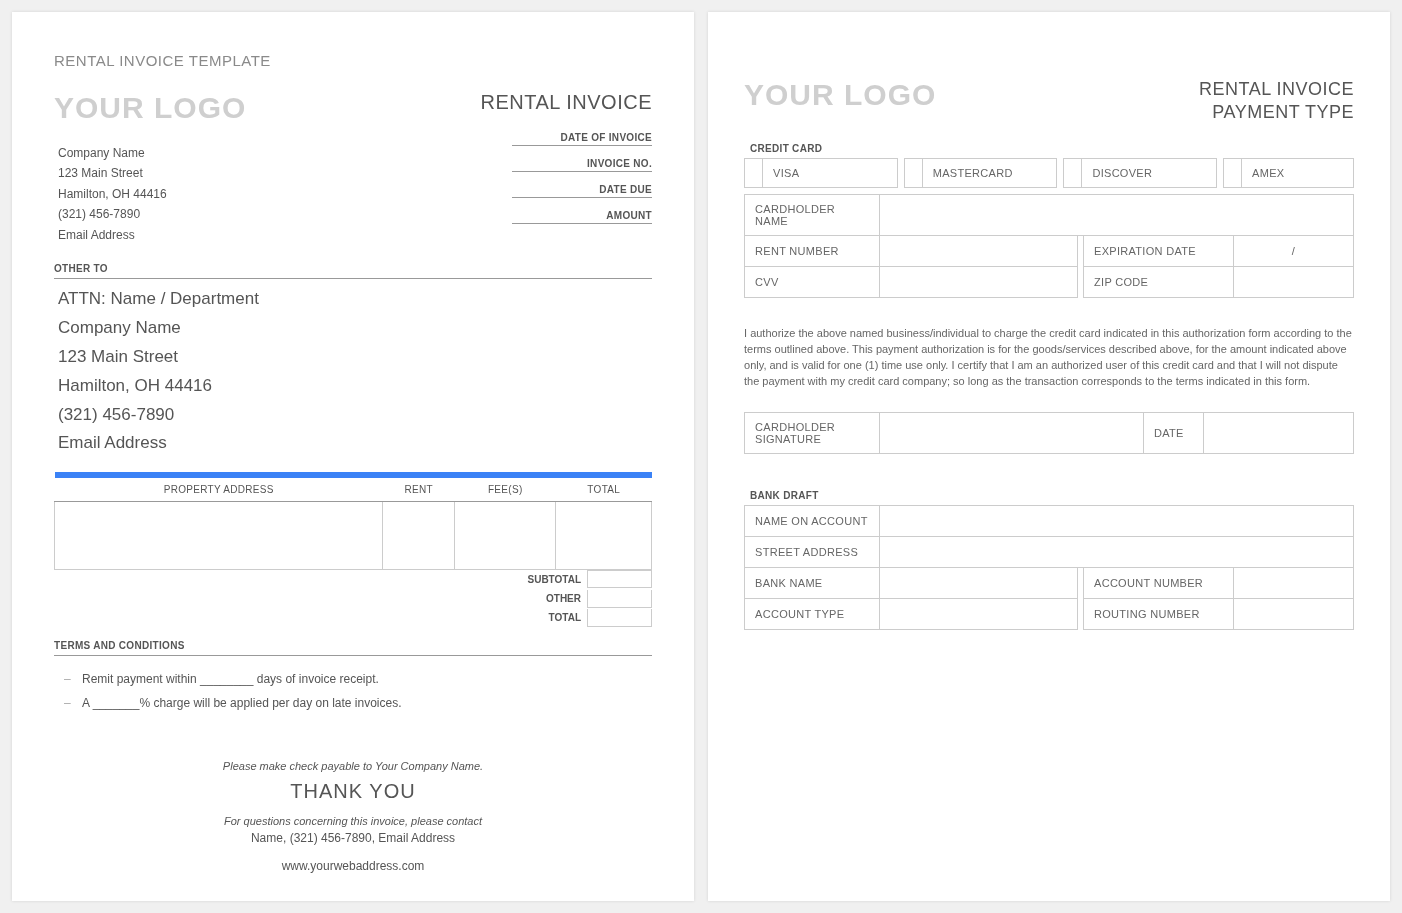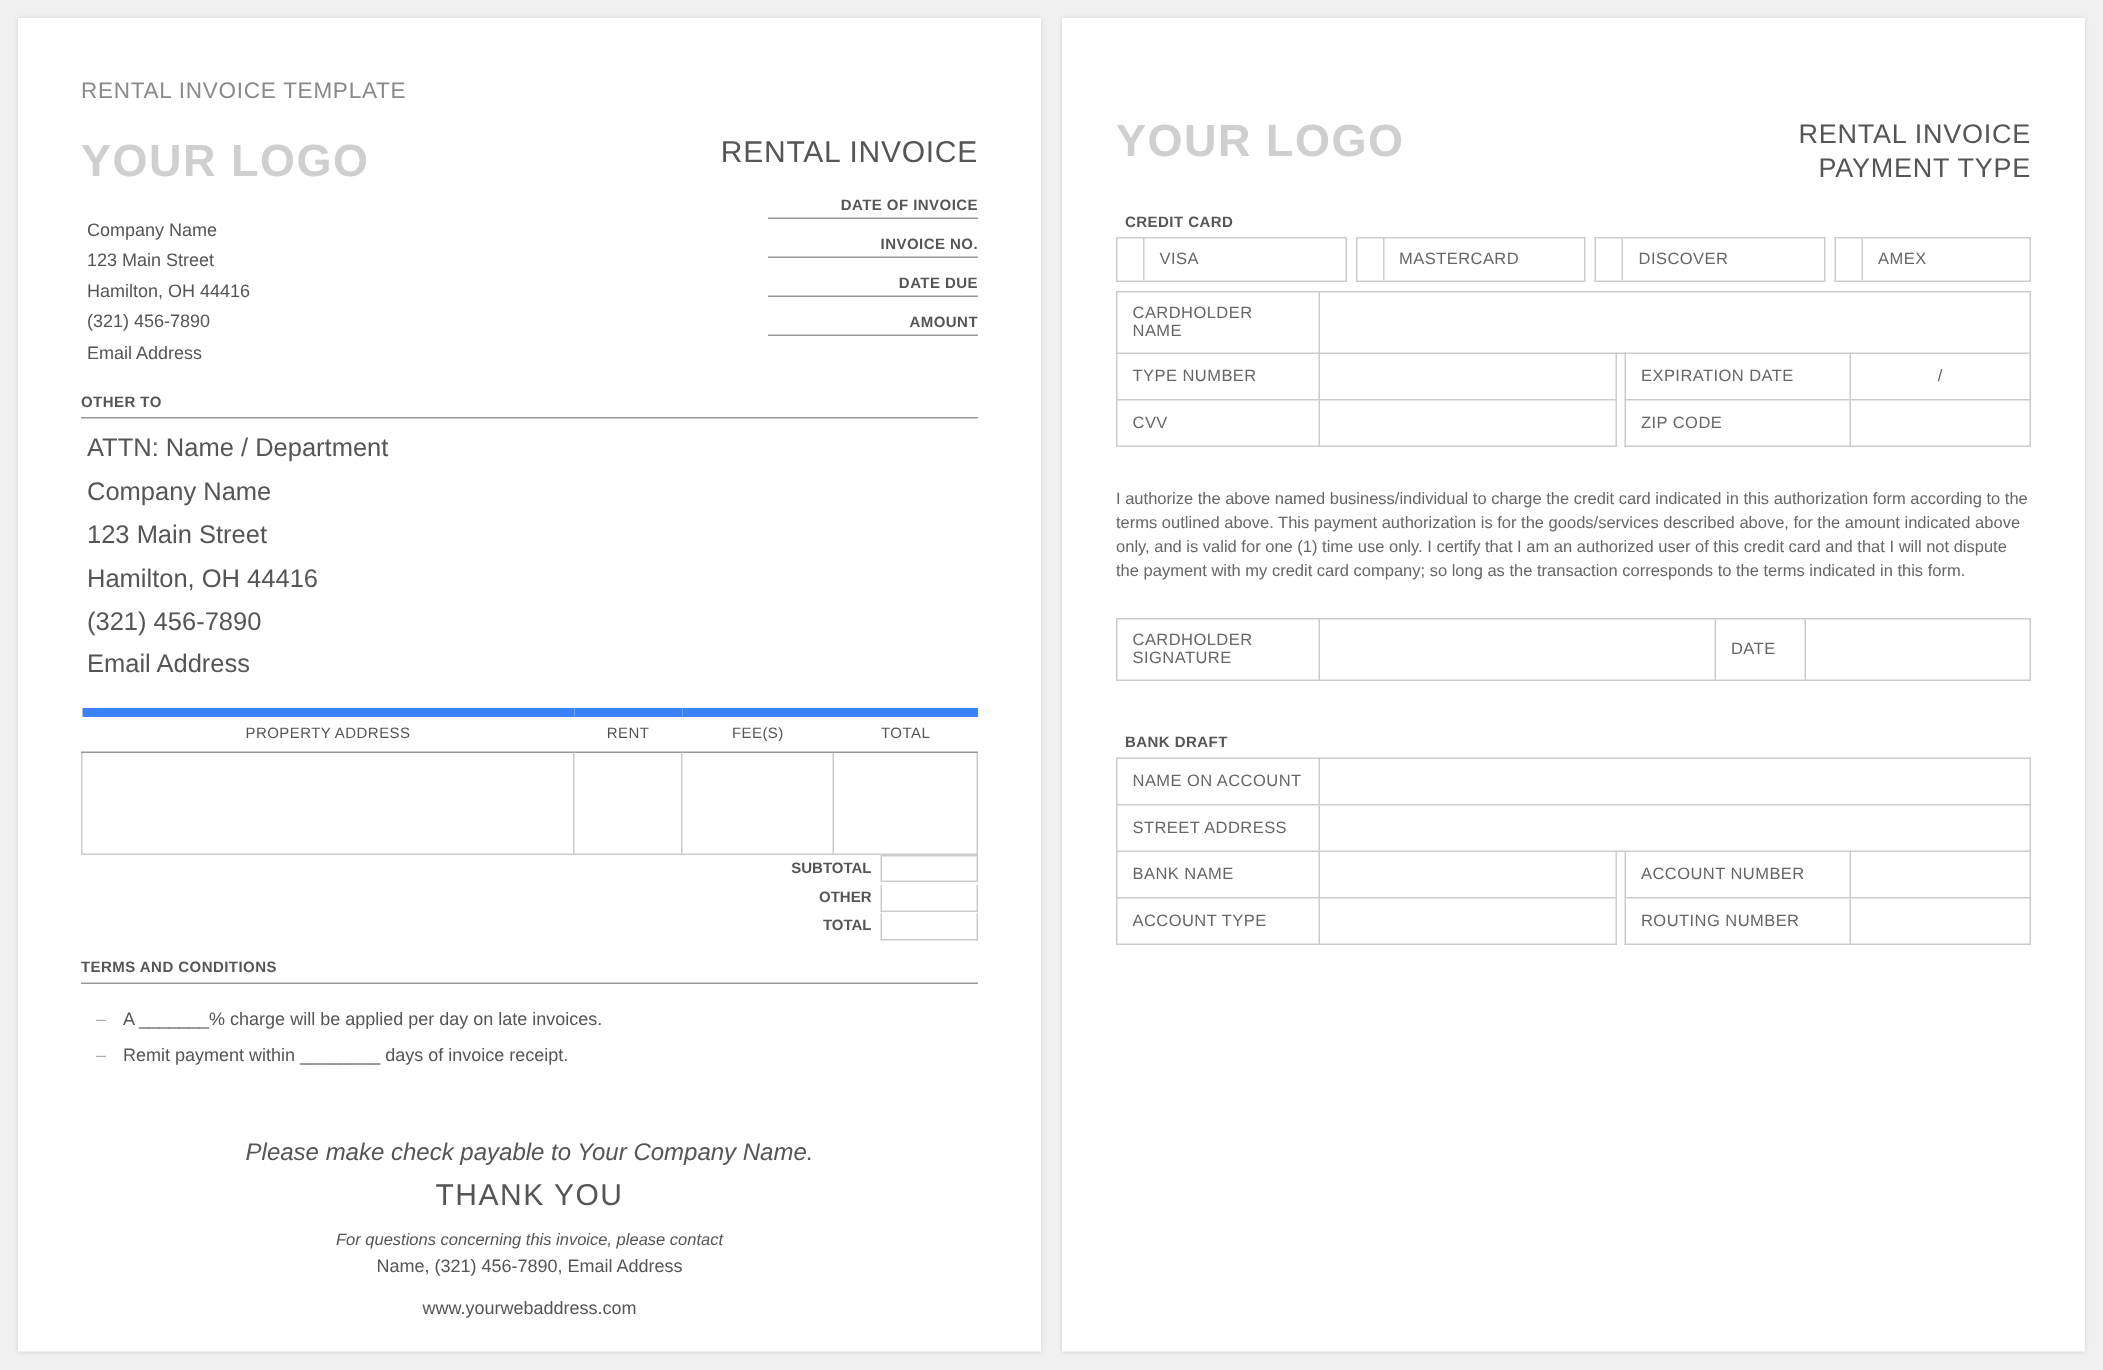--- a/index.html
+++ b/index.html
@@ -114,21 +114,21 @@
     color:#555;
     border-bottom:1px solid #999;
     padding-bottom:4px;
     margin-top:70px;
     letter-spacing:0.3px;
   }
   .terms-list { margin-top:16px; padding-left:28px; font-size:12px; color:#555;}
   .terms-list li { margin-bottom:10px; list-style:none; position:relative;}
   .terms-list li::before { content:"–"; position:absolute; left:-18px; color:#aaa;}
   .footer { text-align:center; margin-top:50px; color:#555;}
-  .footer .payable{ font-size:16px; font-style:italic;}
+  .footer .payable{ font-size:11px; font-style:italic;}
   .footer .thanks{ font-size:20px; letter-spacing:1px; margin-top:8px; color:#555;}
   .footer .contact-lead{ font-size:11px; font-style:italic; margin-top:12px;}
   .footer .contact{ font-size:12px; margin-top:4px;}
   .footer .web{ font-size:12px; margin-top:14px;}
 
   
   .p2-header { display:flex; justify-content:space-between; align-items:flex-start; margin-top:26px; margin-bottom:18px;}
   .sect-label { font-size:10px; font-weight:bold; color:#555; letter-spacing:0.3px; margin-bottom:4px; margin-left:6px;}
   .cc-type-row { display:flex; gap:6px; margin-bottom:6px;}
   .cc-type { display:flex; border:1px solid #ccc; flex:1;}
@@ -226,22 +226,22 @@
         <div class="tl-box"></div>
       </div>
     <div class="totals-row">
         <div class="tl-label">TOTAL</div>
         <div class="tl-box"></div>
       </div>
   </div>
 
   <div class="terms-title">TERMS AND CONDITIONS</div>
   <ul class="terms-list">
+    <li>Remit payment within ________ days of invoice receipt.</li>
     <li>A _______% charge will be applied per day on late invoices.</li>
-    <li>Remit payment within ________ days of invoice receipt.</li>
   </ul>
 
   <div class="footer">
     <div class="payable">Please make check payable to Your Company Name.</div>
     <div class="thanks">THANK YOU</div>
     <div class="contact-lead">For questions concerning this invoice, please contact</div>
     <div class="contact">Name, (321) 456-7890, Email Address</div>
     <div class="web">www.yourwebaddress.com</div>
   </div>
 </div>
@@ -275,21 +275,21 @@
       </div>
   </div>
 
   <table class="form-tbl">
     <tbody>
         <tr>
           <td class="lbl">CARDHOLDER NAME</td>
           <td colspan="4"></td>
         </tr>
     <tr>
-      <td class="lbl">TYPE NUMBER</td>
+      <td class="lbl">RENT NUMBER</td>
       <td></td>
       <td class="spacer"></td>
       <td class="lbl-r">EXPIRATION DATE</td>
       <td class="v-sm">/</td>
     </tr>
     <tr>
       <td class="lbl">CVV</td>
       <td></td>
       <td class="spacer"></td>
       <td class="lbl-r">ZIP CODE</td>

